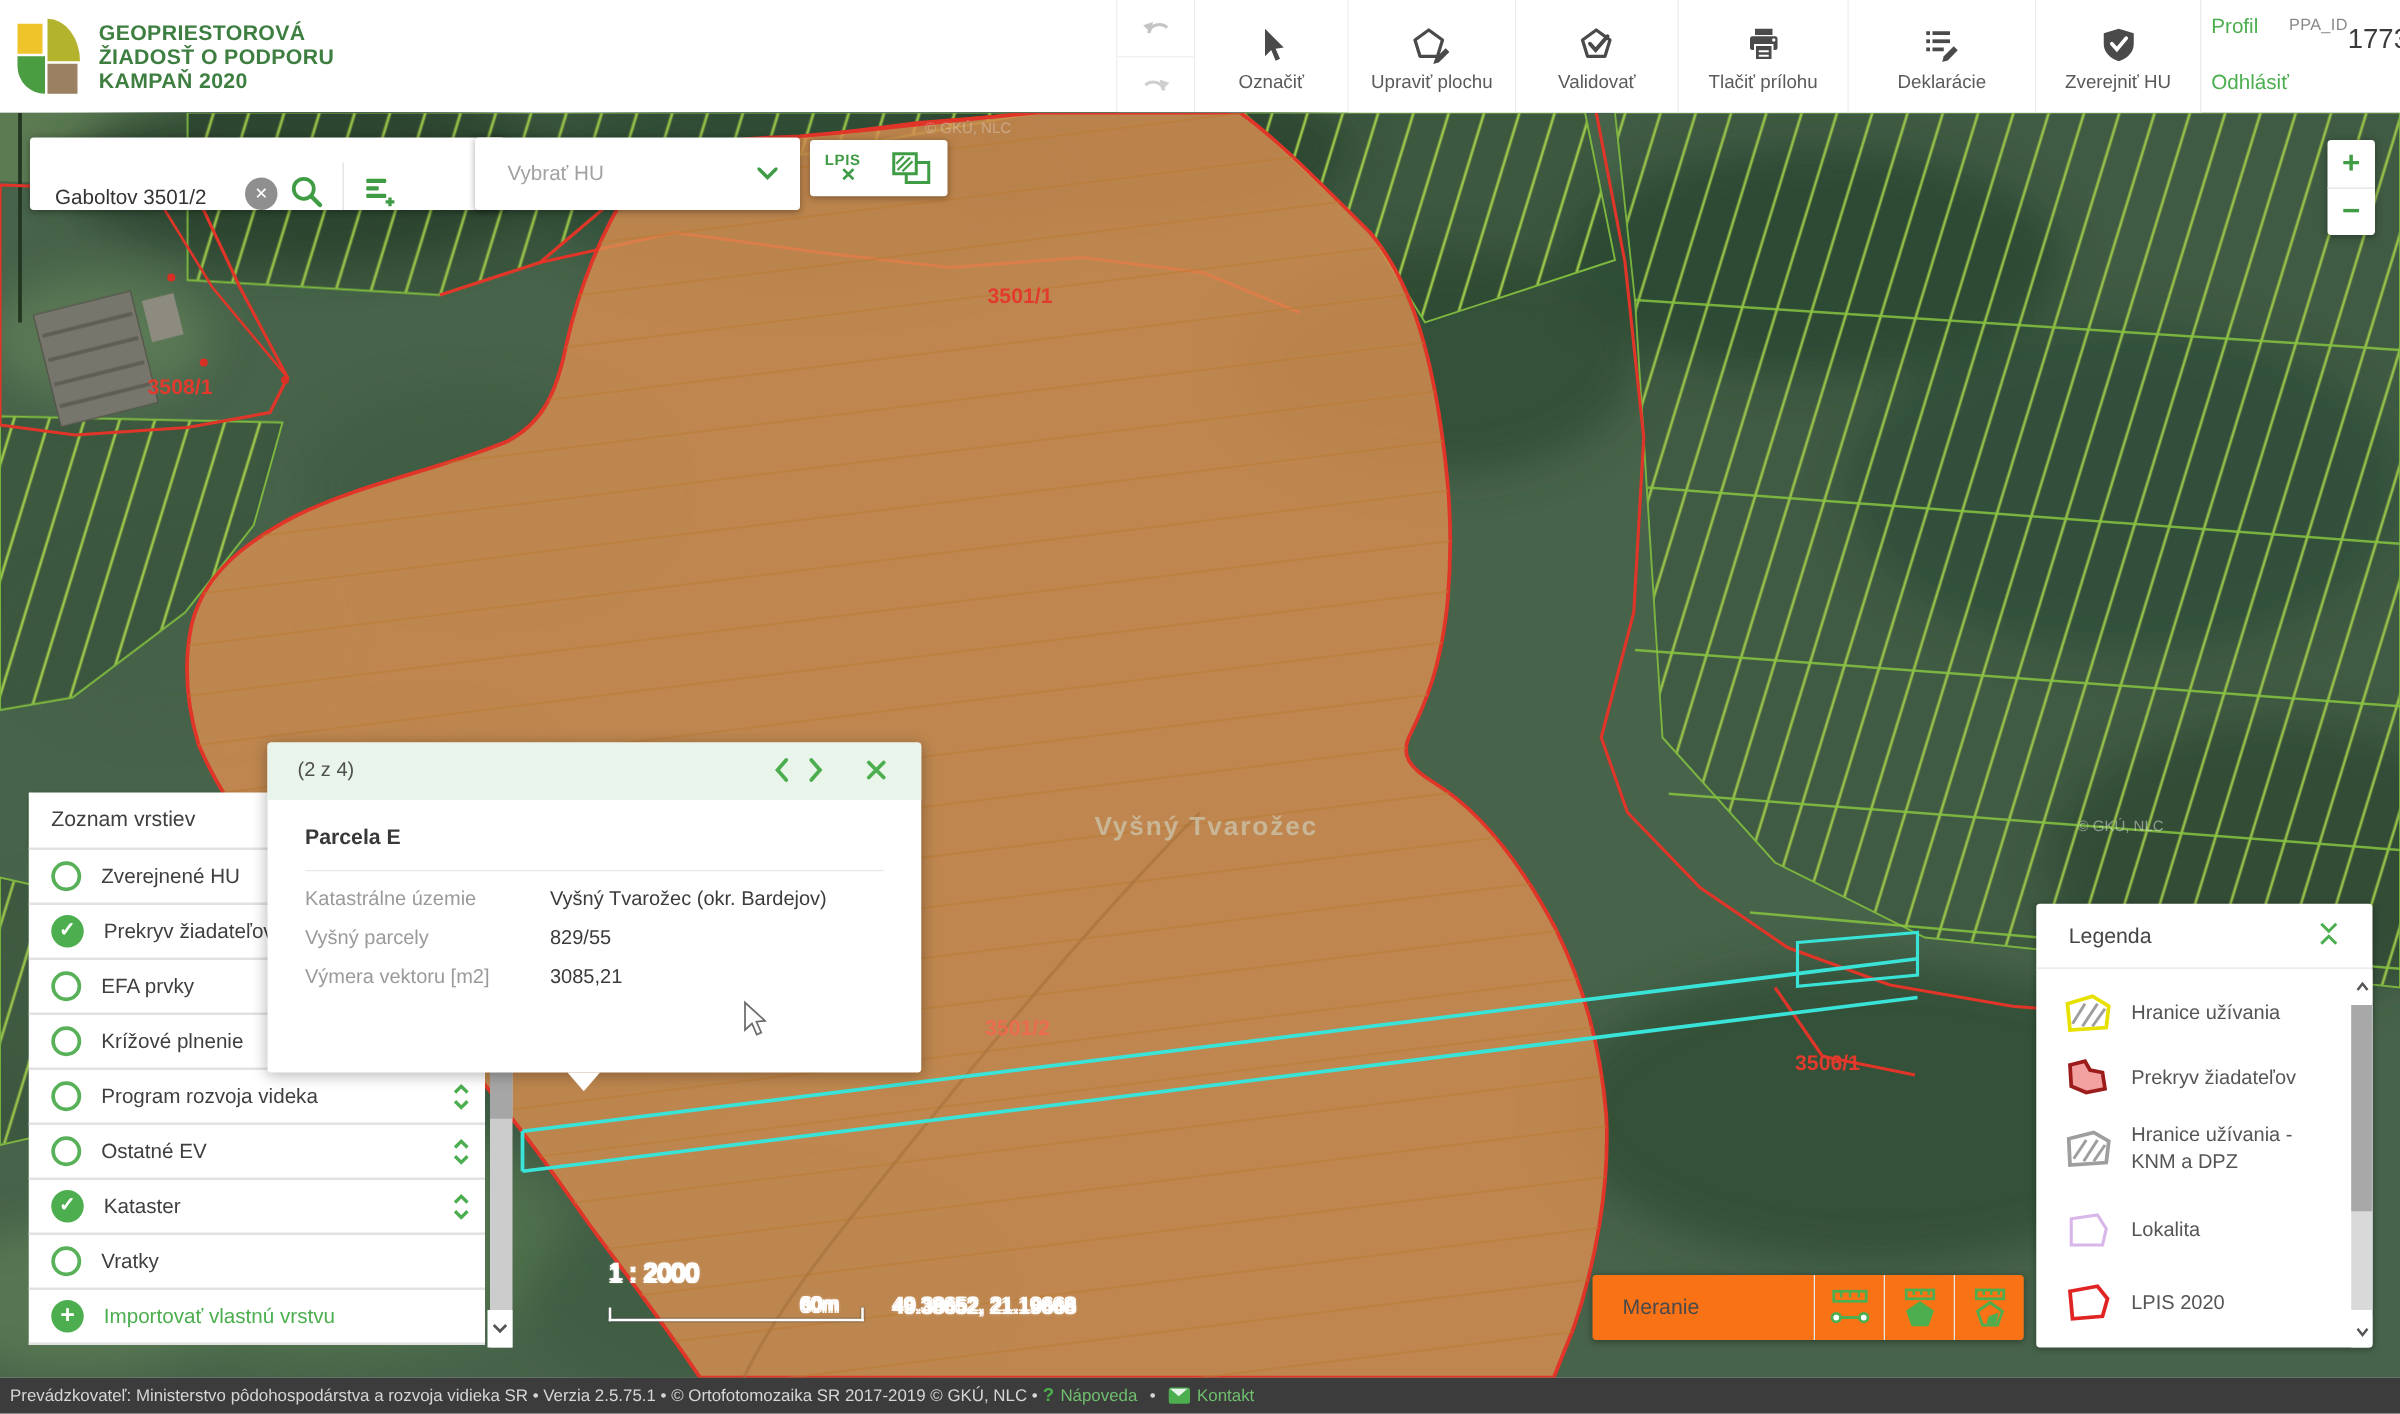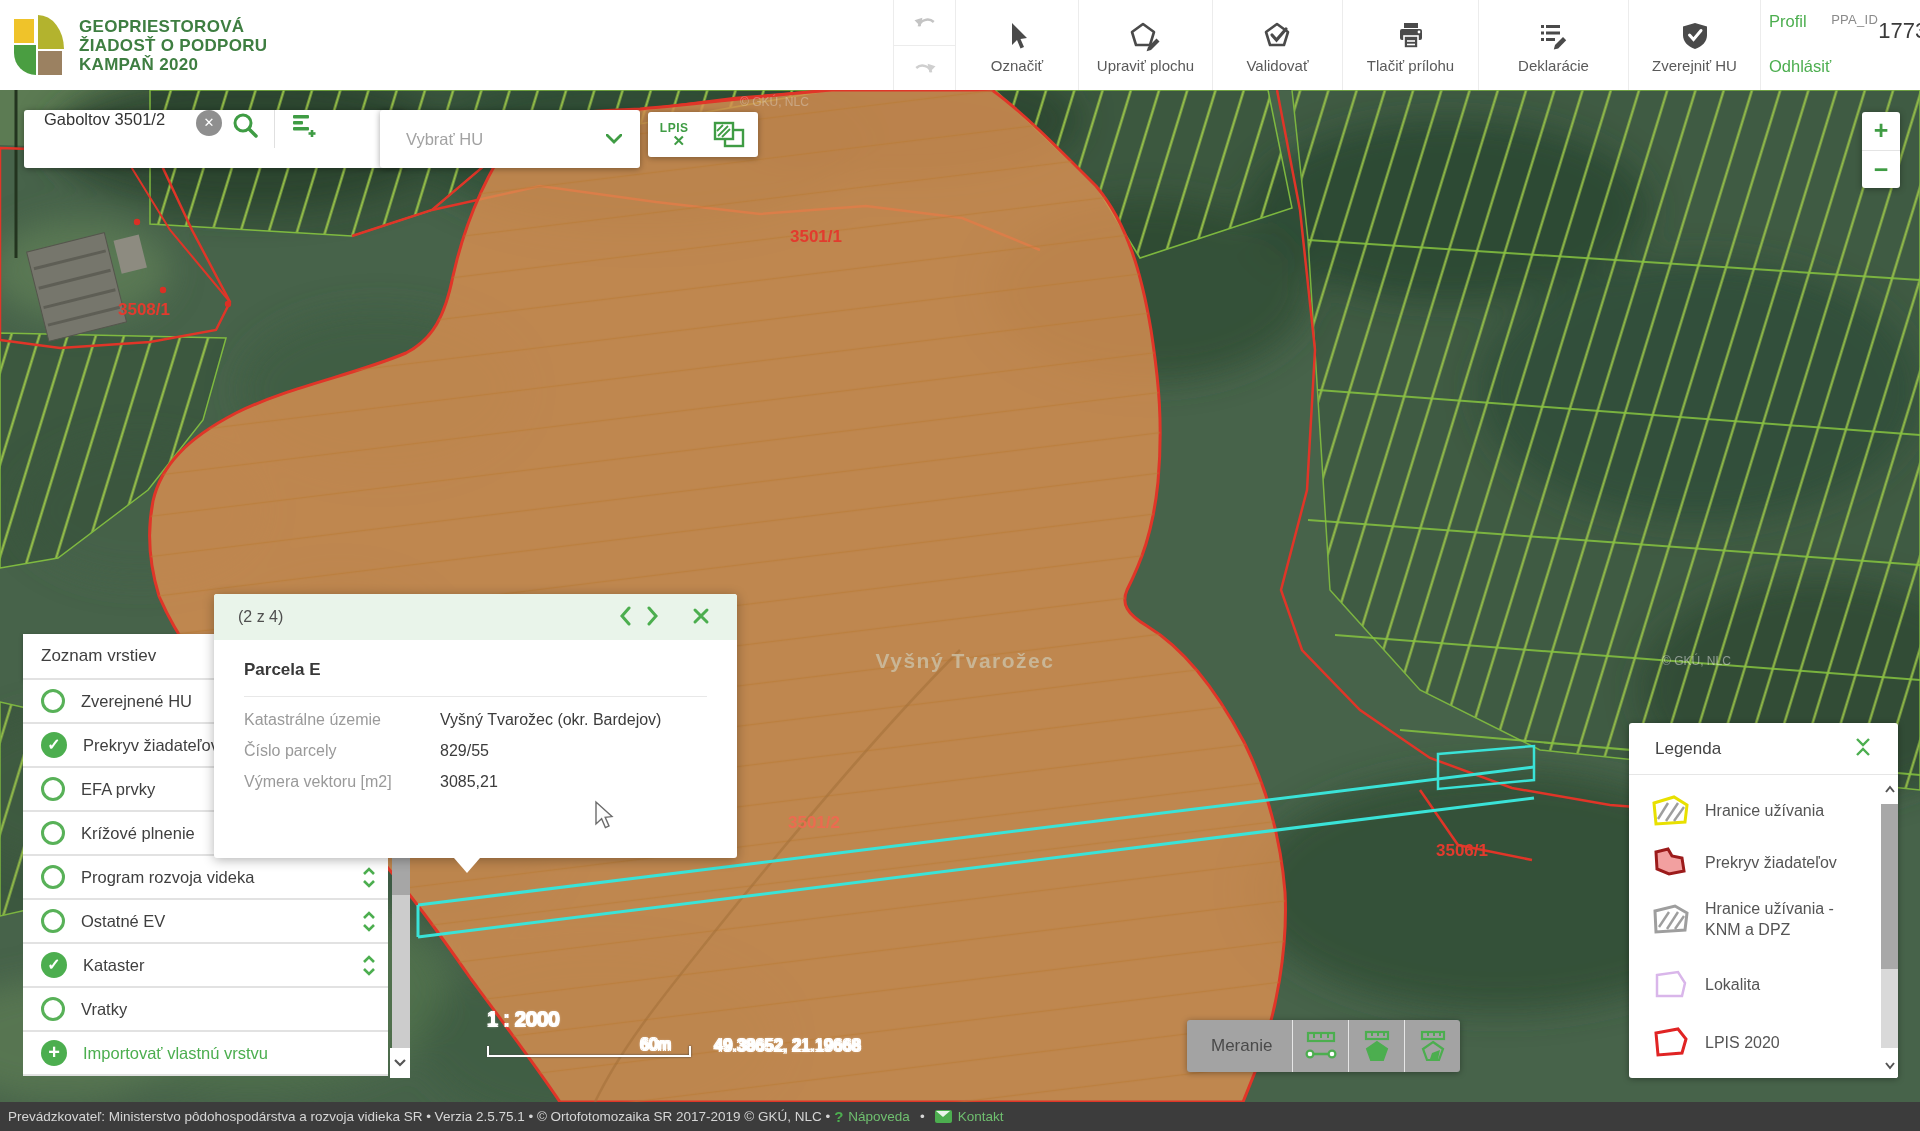--- a/index.html
+++ b/index.html
@@ -29,21 +29,21 @@
   .ppa-value { font-size:22px; color:#3a3a3a; margin-top:6px; }
 
   
   .map-area { position:absolute; top:90px; left:0; width:1920px; height:1012px; overflow:hidden; background:#47634a; }
   .map-area > svg.map { position:absolute; top:0; left:0; }
   svg text { font-family:"Liberation Sans", sans-serif; }
 
   
   .float { position:absolute; background:#fff; border-radius:3px; box-shadow:0 1px 6px rgba(0,0,0,.35); z-index:25; }
 
-  .search-box { left:24px; top:20px; width:380px; height:58px; display:flex; align-items:flex-start; }
+  .search-box { left:24px; top:20px; width:380px; height:58px; display:flex; align-items:flex-end; }
   .search-box input { border:none; outline:none; font-size:16.5px; color:#333; padding-left:20px; width:172px; font-family:"Liberation Sans",sans-serif; background:transparent; }
   .circle-btn { width:26px; height:26px; border-radius:50%; background:#8f8f8f; border:none; color:#fff; font-size:13px; line-height:26px; text-align:center; cursor:pointer; flex:none; }
   .icon-btn { background:none; border:none; cursor:pointer; display:flex; align-items:center; justify-content:center; padding:0 8px; }
   .vdiv { width:1px; height:38px; background:#e0e0e0; margin:0 6px; }
 
   .hu-box { left:380px; top:20px; width:260px; height:58px; display:flex; align-items:center; }
   .hu-placeholder { font-size:16.5px; color:#a2a2a2; padding-left:26px; flex:1; cursor:pointer; }
   .hu-chevron { margin-right:18px; }
 
   .lpis-box { left:648px; top:22px; width:110px; height:45px; display:flex; align-items:center; justify-content:space-around; }
@@ -97,21 +97,21 @@
   .lg-item { display:flex; align-items:center; position:absolute; left:22px; }
   .lg-item .swatch { width:40px; flex:none; }
   .lg-item .glbl { font-size:16px; color:#555; margin-left:14px; width:162px; line-height:21px; }
   .lg-scroll { position:absolute; right:0; top:53px; bottom:0; width:17px; background:#fff; }
   .lg-track { position:absolute; left:0; top:28px; bottom:30px; width:17px; background:#d9d9d9; }
   .lg-thumb { position:absolute; left:0; top:0; width:17px; height:165px; background:#a8a8a8; }
   .lg-up, .lg-down { position:absolute; left:0; width:17px; height:26px; background:#fff; border:none; cursor:pointer; display:flex; align-items:center; justify-content:center; }
   .lg-up { top:0; } .lg-down { bottom:0; }
 
   
-  .measure-panel { position:absolute; left:1187px; top:930px; width:273px; height:52px; background:#a3a3a3; border-radius:3px; box-shadow:0 1px 6px rgba(0,0,0,.35); z-index:25; display:flex; align-items:stretch; }
+  .measure-panel { position:absolute; left:1274px; top:930px; width:345px; height:52px; background:#f97316; border-radius:3px; box-shadow:0 1px 6px rgba(0,0,0,.35); z-index:25; display:flex; align-items:stretch; }
   .ms-title { flex:1; font-size:17px; color:#4a4a4a; display:flex; align-items:center; padding-left:24px; }
   .ms-btn { width:56px; border:none; background:none; border-left:1px solid #e6e6e6; cursor:pointer; display:flex; align-items:center; justify-content:center; }
 
   
   .outlined { color:#ffffff; font-weight:normal; text-shadow:-1px -1px 0 #fff,1px -1px 0 #fff,-1px 1px 0 #fff,1px 1px 0 #fff,0 0 3px #fff; z-index:15; position:absolute; }
   .scale-ratio { left:487px; top:918px; font-size:20px; }
   .scale-bar { position:absolute; left:487px; top:956px; width:204px; height:11px; border-left:2px solid #fff; border-right:2px solid #fff; border-bottom:2px solid #fff; filter:drop-shadow(0 0 1px #444); z-index:15; }
   .scale-dist { left:640px; top:946px; font-size:16px; }
   .coords { left:714px; top:946px; font-size:16.5px; }
 
@@ -406,21 +406,21 @@
         </button>
       </div>
       <div class="popup-body">
         <div class="popup-title">Parcela E</div>
         <div class="popup-div"></div>
         <div class="prow">
           <span class="pl">Katastrálne územie</span>
           <span class="pv">Vyšný Tvarožec (okr. Bardejov)</span>
         </div>
         <div class="prow">
-          <span class="pl">Číslo parcely</span>
+          <span class="pl">Vyšný parcely</span>
           <span class="pv">829/55</span>
         </div>
         <div class="prow">
           <span class="pl">Výmera vektoru [m2]</span>
           <span class="pv">3085,21</span>
         </div>
       </div>
       <div class="popup-pointer"></div>
     </div>
 

